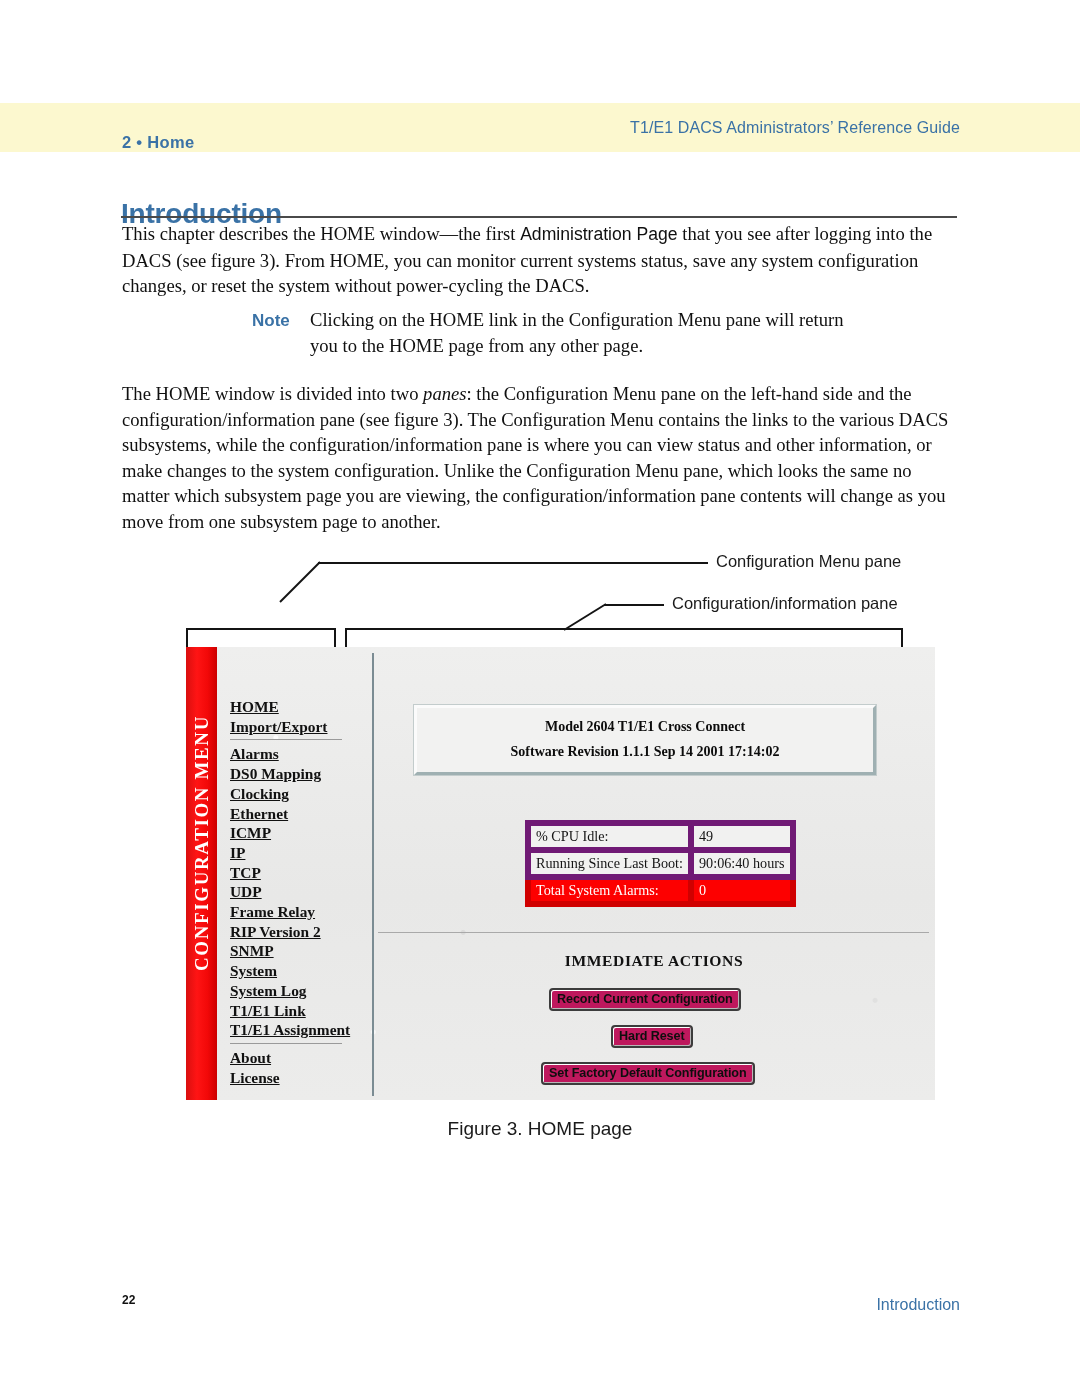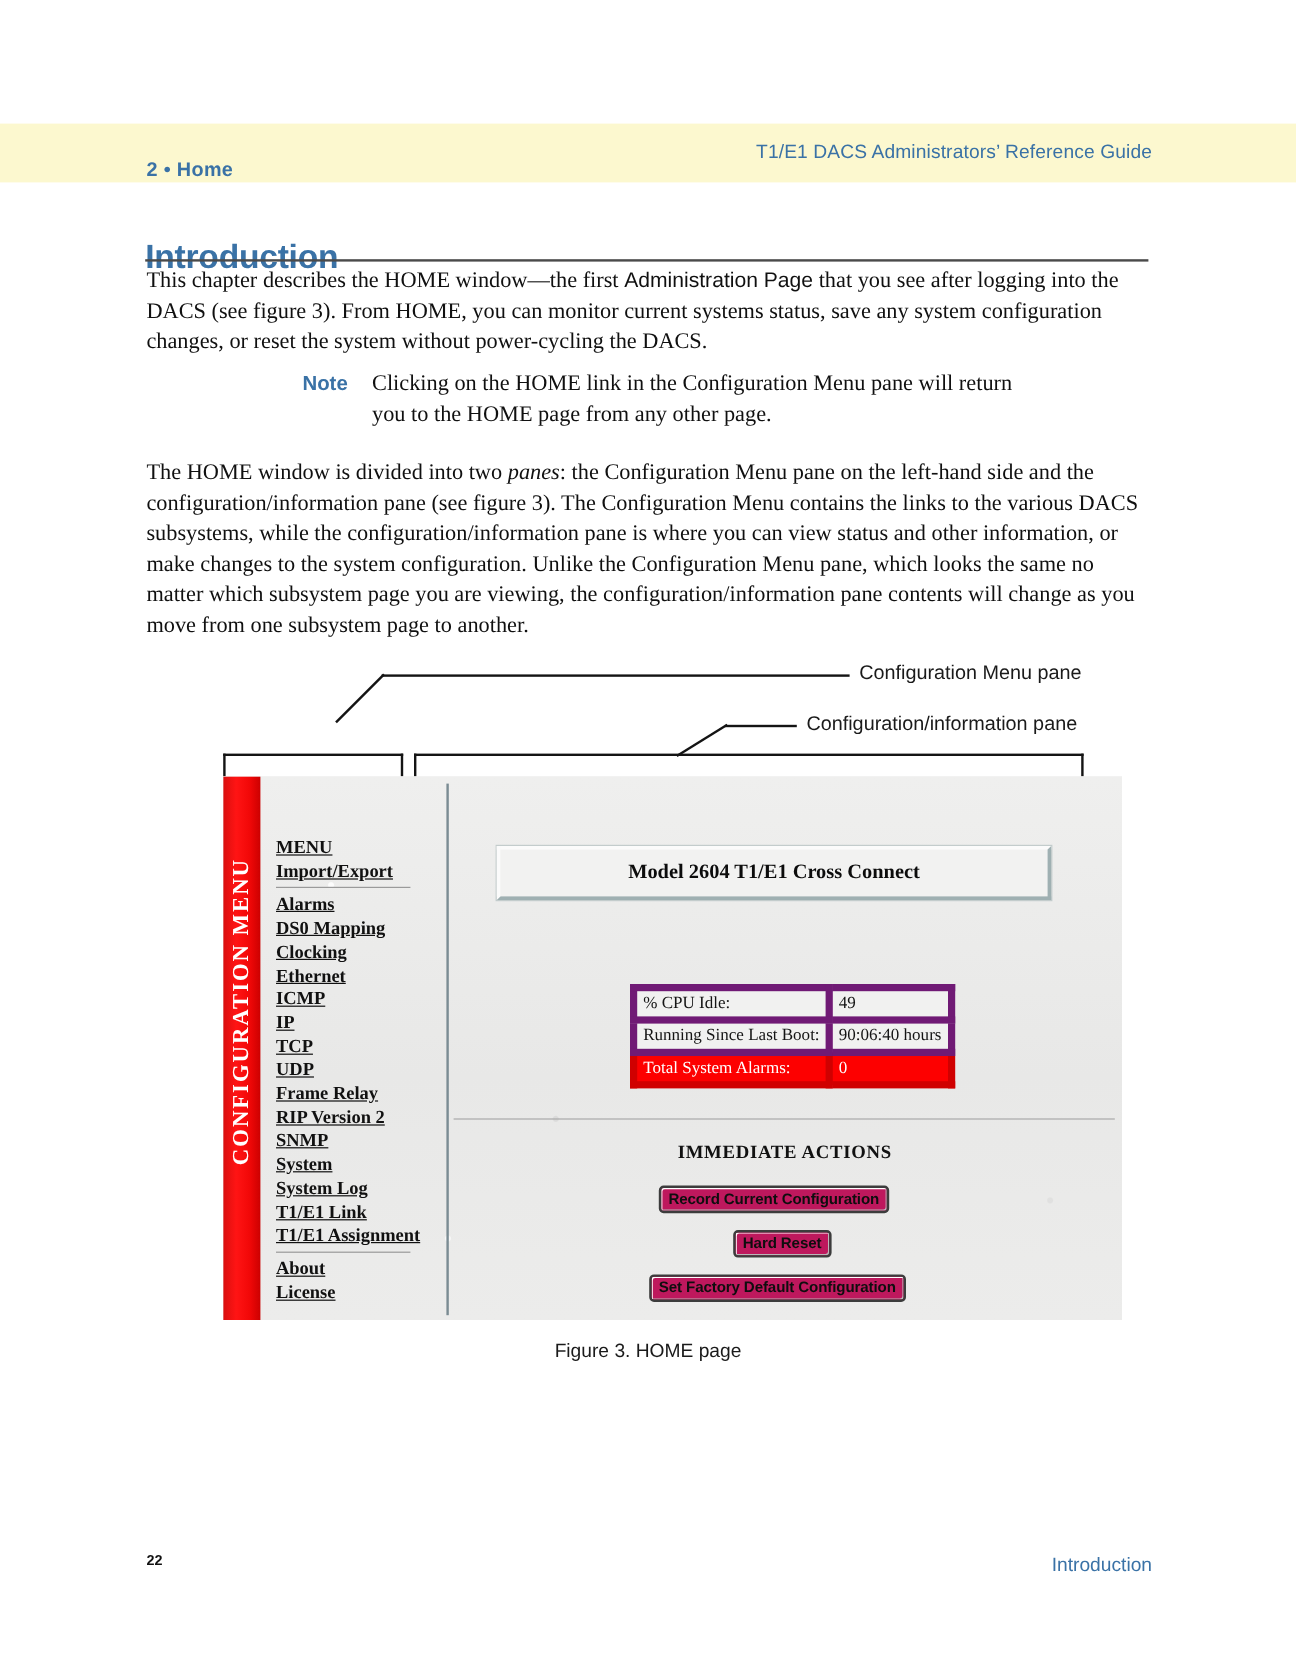--- a/index.html
+++ b/index.html
@@ -212,21 +212,21 @@
     padding: 6px 0 8px 0;
     background: #f2f2f1;
     border-top: 3px solid #fbfbfb;
     border-left: 3px solid #fbfbfb;
     border-right: 3px solid #9fb0b2;
     border-bottom: 3px solid #9fb0b2;
     box-shadow: 0 0 0 1px #c3cccc;
     text-align: center;
     font-family: "Liberation Serif", serif;
     font-weight: bold;
-    font-size: 17px;
+    font-size: 14px;
     color: #0c0c0c;
     line-height: 25px;
   }
 
   .section-head {
     position: absolute;
     width: 556px;
     left: 190px;
     text-align: center;
     font-family: "Liberation Serif", serif;
@@ -289,21 +289,21 @@
   #btn-factory { left: 355px; top: 415px; }
 
   
   .caption {
     position: absolute;
     left: 0;
     top: 1118px;
     width: 1080px;
     text-align: center;
     font-family: "Liberation Sans", sans-serif;
-    font-size: 16px;
+    font-size: 19px;
     color: #1a1a1a;
   }
 
   
   .footer-page {
     position: absolute;
     left: 122px;
     top: 1293px;
     font-family: "Liberation Sans", sans-serif;
     font-weight: bold;
@@ -361,21 +361,21 @@
 <div class="shot">
   <div class="shot-texture"></div>
 
   <div class="red-bar">
     <div class="red-bar-text">CONFIGURATION MENU</div>
   </div>
 
   <div class="pane-divider"></div>
 
   <nav class="menu">
-    <a class="menu-link">MENU</a>
+    <a class="menu-link">HOME</a>
     <a class="menu-link">Import/Export</a>
     <div class="menu-rule"></div>
     <a class="menu-link">Alarms</a>
     <a class="menu-link">DS0 Mapping</a>
     <a class="menu-link">Clocking</a>
     <a class="menu-link">Ethernet</a>
     <a class="menu-link">ICMP</a>
     <a class="menu-link">IP</a>
     <a class="menu-link">TCP</a>
     <a class="menu-link">UDP</a>
@@ -386,20 +386,21 @@
     <a class="menu-link">System Log</a>
     <a class="menu-link">T1/E1 Link</a>
     <a class="menu-link">T1/E1 Assignment</a>
     <div class="menu-rule"></div>
     <a class="menu-link">About</a>
     <a class="menu-link">License</a>
   </nav>
 
   <div class="banner">
     <div>Model 2604 T1/E1 Cross Connect</div>
+    <div>Software Revision 1.1.1 Sep 14 2001 17:14:02</div>
   </div>
 
 
   <table class="status-table">
     <tbody>
       <tr>
         <td class="k">% CPU Idle:</td>
         <td>49</td>
       </tr>
       <tr>

